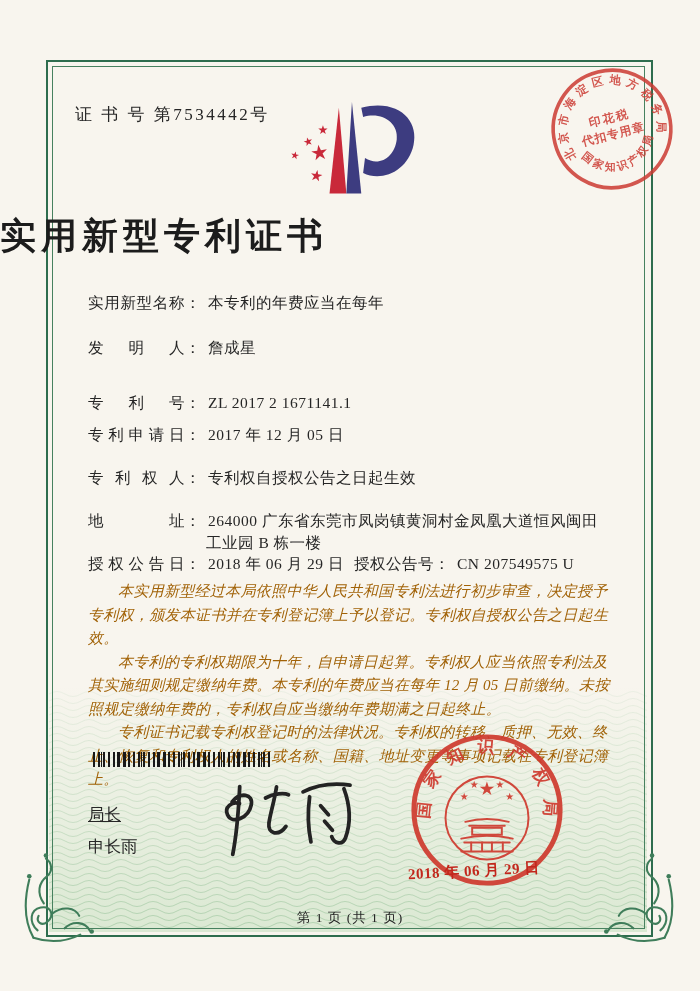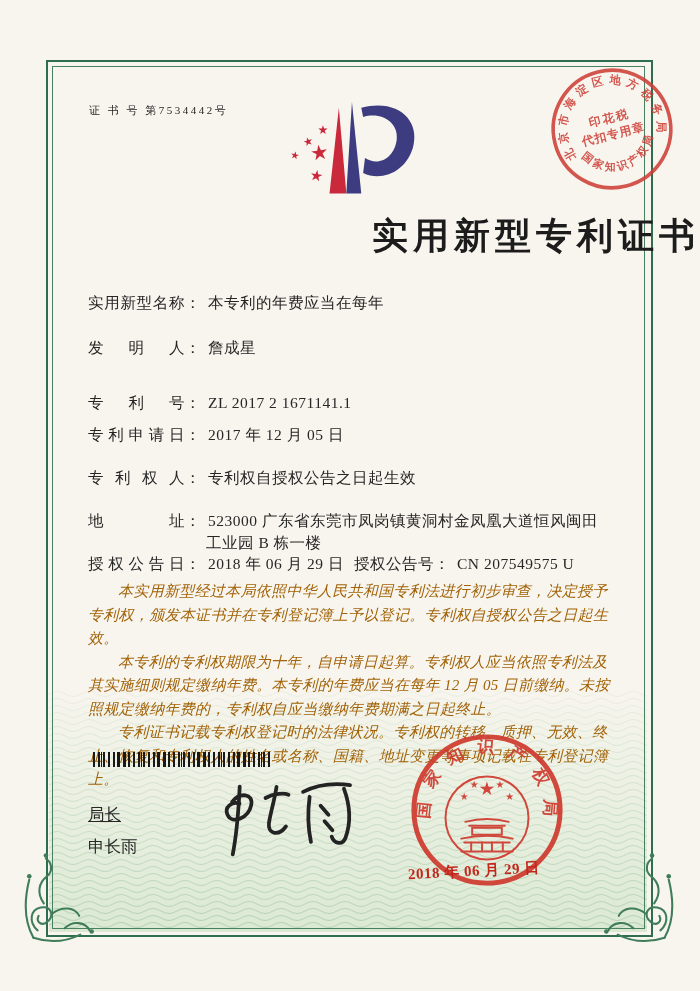--- a/index.html
+++ b/index.html
@@ -12,23 +12,23 @@
   #page{position:absolute;inset:0;}
   
   .frame-outer{position:absolute;left:46px;top:60px;width:603px;height:873px;
     border:2.5px solid #2e6d4e;z-index:2;pointer-events:none;}
   .frame-inner{position:absolute;left:52px;top:66px;width:591px;height:861px;
     border:1px solid #47815f;z-index:2;pointer-events:none;}
   
   #wavebox{position:absolute;left:49px;top:686px;width:598px;height:246px;overflow:hidden;z-index:1;
     background:linear-gradient(180deg,rgba(223,238,218,0) 0%,rgba(214,232,207,.38) 45%,rgba(203,226,196,.65) 100%);}
   
-  .cert-no{position:absolute;left:75px;top:103px;font-size:11px;letter-spacing:2.5px;z-index:3;margin-left:14px;}
+  .cert-no{position:absolute;left:75px;top:103px;font-size:17px;letter-spacing:2.5px;z-index:3;}
   #logo{position:absolute;left:281px;top:96px;width:140px;height:112px;z-index:3;}
-  .title{position:absolute;left:0;top:212px;width:700px;text-align:right;
+  .title{position:absolute;left:0;top:212px;width:700px;text-align:left;
     font-size:36px;font-weight:bold;letter-spacing:5px;color:#1c1c1c;z-index:3;}
   
   .row{position:absolute;left:88px;width:530px;font-size:15.5px;letter-spacing:.5px;z-index:3;line-height:22px;}
   .flabel{display:inline-block;width:97px;text-align:justify;text-align-last:justify;vertical-align:top;}
   .fcolon{display:inline-block;vertical-align:top;}
   .fvalue{display:inline-block;margin-left:7px;vertical-align:top;max-width:410px;}
   .addr-line2{padding-left:118px;}
   .grant-pair2{position:absolute;left:266px;top:0;}
   
   .paras{position:absolute;left:88px;top:580px;width:526px;font-size:15px;line-height:23.5px;
@@ -156,21 +156,21 @@
     <span class="flabel">专利号</span><span class="fcolon">：</span><span class="fvalue">ZL 2017 2 1671141.1</span>
   </div>
   <div class="row" style="top:424px">
     <span class="flabel">专利申请日</span><span class="fcolon">：</span><span class="fvalue">2017 年 12 月 05 日</span>
   </div>
   <div class="row" style="top:467px">
     <span class="flabel">专利权人</span><span class="fcolon">：</span><span class="fvalue">专利权自授权公告之日起生效</span>
   </div>
   <div class="row" style="top:510px">
     <div>
-      <span class="flabel">地址</span><span class="fcolon">：</span><span class="fvalue">523000 广东省东莞市凤岗镇黄洞村金凤凰大道恒风闽田</span>
+      <span class="flabel">地址</span><span class="fcolon">：</span><span class="fvalue">264000 广东省东莞市凤岗镇黄洞村金凤凰大道恒风闽田</span>
     </div>
     <div class="addr-line2">工业园 B 栋一楼</div>
   </div>
   <div class="row" style="top:553px">
     <span>
       <span class="flabel">授权公告日</span><span class="fcolon">：</span><span class="fvalue">2018 年 06 月 29 日</span>
     </span>
     <span class="grant-pair2">
       <span>授权公告号</span><span>：</span><span class="fvalue">CN 207549575 U</span>
     </span>
@@ -241,14 +241,15 @@
         <textPath href="#stampTop" startOffset="4">北京市海淀区地方税务局</textPath>
       </text>
       <text font-size="10.5" fill="#cc3b33" font-weight="bold" letter-spacing="2.5">
         <textPath href="#stampBottom" startOffset="6">国家知识产权局</textPath>
       </text>
       <text x="65" y="58" font-size="11.5" fill="#cc3b33" font-weight="bold" text-anchor="middle" letter-spacing="2">印花税</text>
       <text x="65" y="74" font-size="11.5" fill="#cc3b33" font-weight="bold" text-anchor="middle" letter-spacing="1">代扣专用章</text>
     </g>
   </svg>
 
+  <div class="footer">第 1 页 (共 1 页)</div>
 
 </div>
 
 </body></html>

